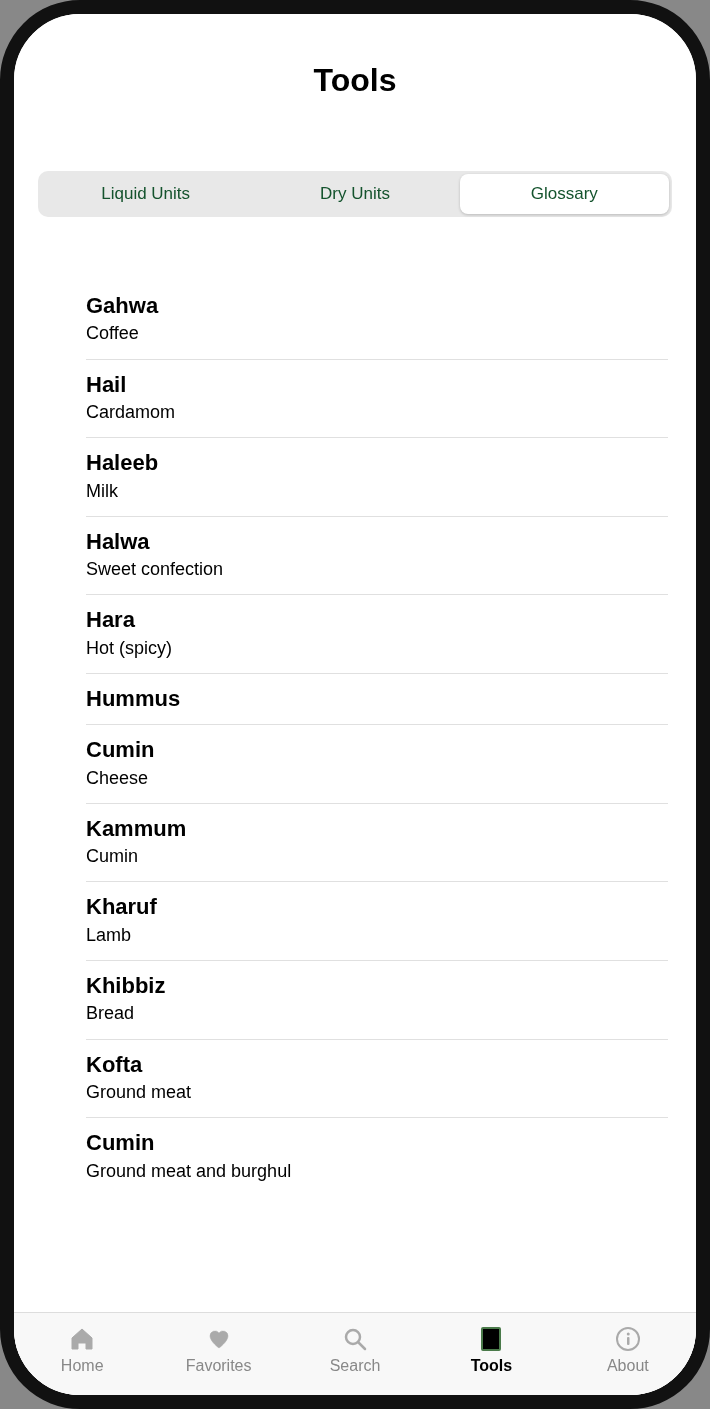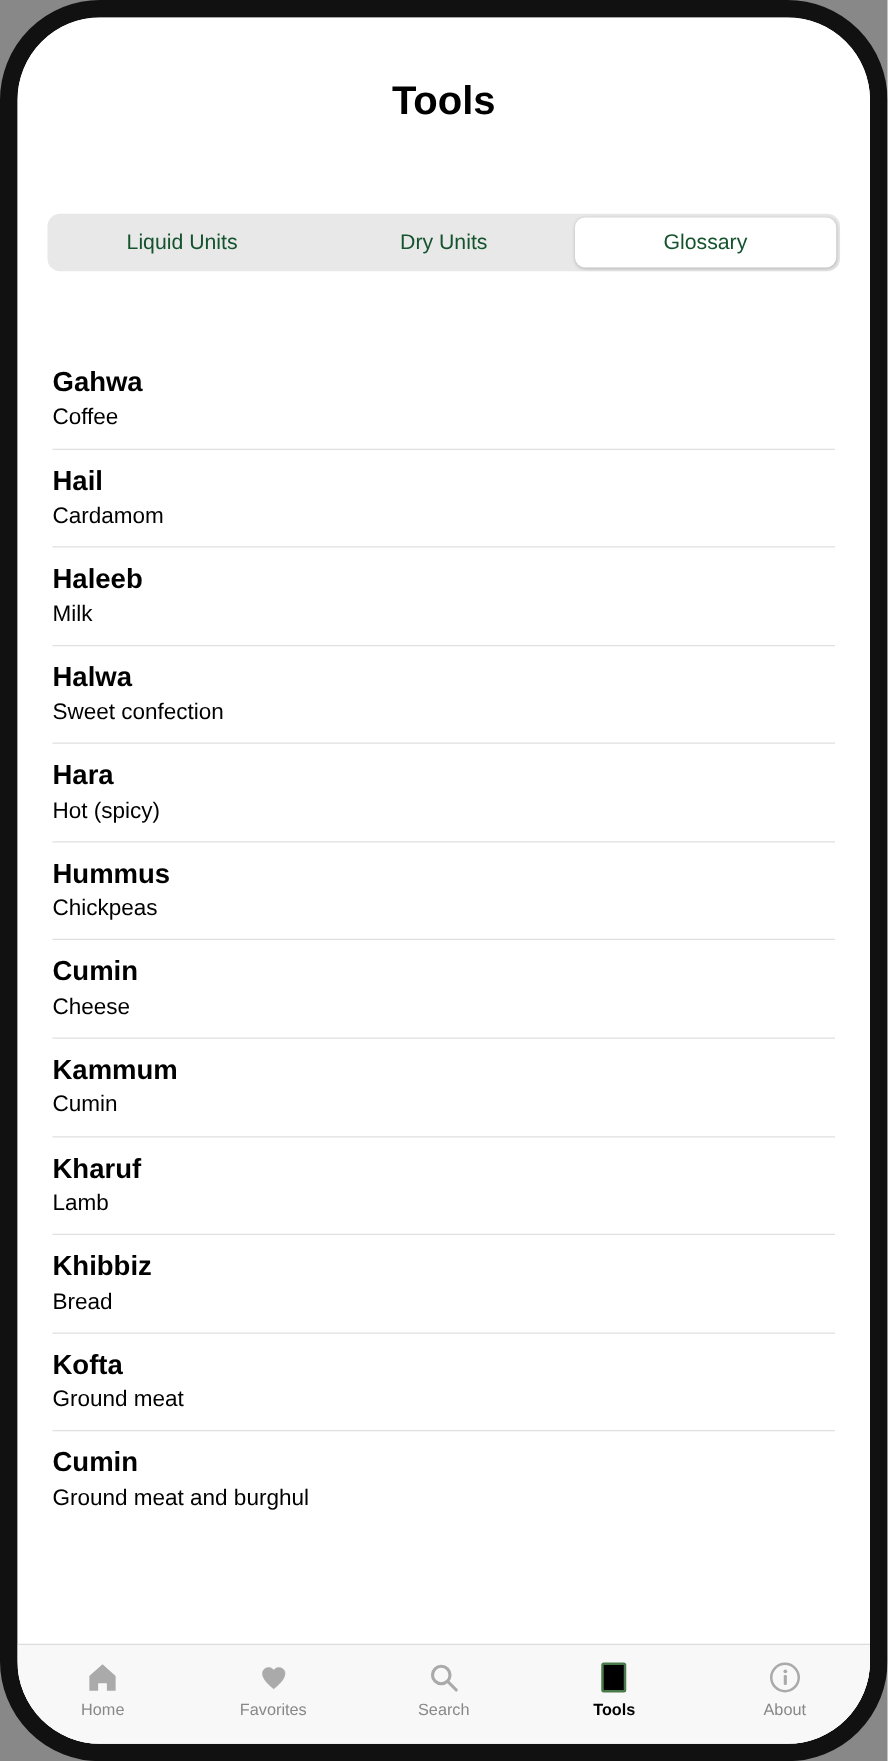--- a/index.html
+++ b/index.html
@@ -66,20 +66,21 @@
     }
     
     .glossary-list {
       flex: 1;
       overflow-y: auto;
       padding: 0 28px;
     }
     .glossary-item {
       padding: 12px 0;
       border-bottom: 1px solid #e0e0e0;
+      margin-left: 44px;
     }
     .glossary-item:last-child {
       border-bottom: none;
     }
     .glossary-term {
       font-size: 22px;
       font-weight: 700;
       color: #000;
       display: block;
       line-height: 1.2;
@@ -105,21 +106,21 @@
       align-items: center;
       cursor: pointer;
       padding: 4px 0;
     }
     .tab-icon {
       width: 28px;
       height: 28px;
       margin-bottom: 4px;
     }
     .tab-label {
-      font-size: 13px;
+      font-size: 16px;
       color: #888;
     }
     .tab-item.active .tab-label {
       color: #000;
       font-weight: 600;
     }
     .tab-item.active .tab-icon svg path,
     .tab-item.active .tab-icon svg rect,
     .tab-item.active .tab-icon svg circle {
       fill: #000;
@@ -157,21 +158,20 @@
         <div class="glossary-item">
       <span class="glossary-term">Halwa</span>
       <span class="glossary-def">Sweet confection</span>
     </div>
         <div class="glossary-item">
       <span class="glossary-term">Hara</span>
       <span class="glossary-def">Hot (spicy)</span>
     </div>
         <div class="glossary-item">
       <span class="glossary-term">Hummus</span>
-      <span class="glossary-def">Chickpeas</span>
     </div>
         <div class="glossary-item">
       <span class="glossary-term">Cumin</span>
       <span class="glossary-def">Cheese</span>
     </div>
         <div class="glossary-item">
       <span class="glossary-term">Kammum</span>
       <span class="glossary-def">Cumin</span>
     </div>
         <div class="glossary-item">

